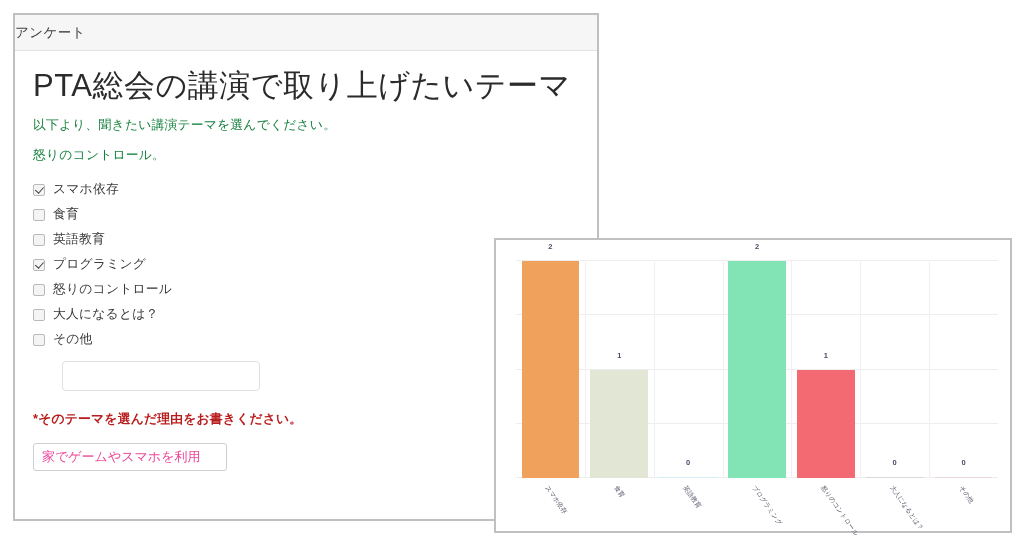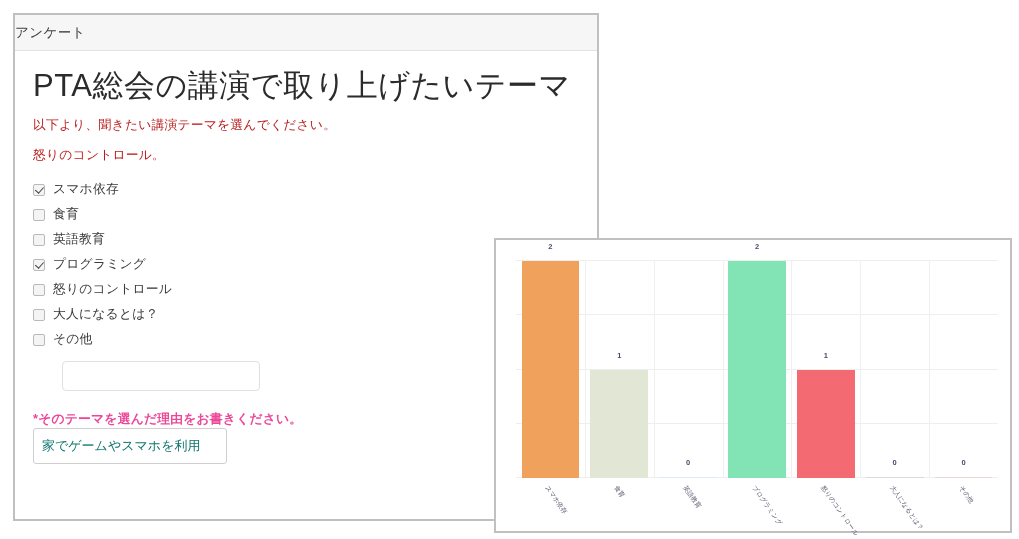--- a/index.html
+++ b/index.html
@@ -54,21 +54,21 @@
   }
   #question-heading {
     font-size: 12.5px;
     font-weight: bold;
     color: #2b2b2b;
     margin: 0 0 12px 0;
     letter-spacing: .2px;
   }
   .desc-line {
     font-size: 12.8px;
-    color: #b91c1c;
+    color: #15803d;
     margin: 0 0 13px 0;
     letter-spacing: .2px;
   }
 
   #options-list {
     margin: 0;
     padding: 0;
     list-style: none;
   }
   .option-row {
@@ -114,36 +114,36 @@
     font-family: "Liberation Sans", "DejaVu Sans", sans-serif;
     font-size: 12.5px;
     padding: 0 8px;
     color: #555;
     outline: none;
   }
 
   #reason-label {
     font-size: 12.8px;
     font-weight: bold;
-    color: #ec4899;
-    margin: 20px 0 0 0;
+    color: #b91c1c;
+    margin: 20px 0 15px 0;
     letter-spacing: .2px;
   }
   #reason-input {
     display: block;
     width: 194px;
-    height: 36px;
+    height: 28px;
     border: 1px solid #cfcfcf;
     border-radius: 3px;
     background: #ffffff;
     box-sizing: border-box;
     font-family: "Liberation Sans", "DejaVu Sans", sans-serif;
     font-size: 13px;
     padding: 0 8px;
-    color: #0f766e;
+    color: #ec4899;
     outline: none;
   }
 
   
   #chart-panel {
     position: absolute;
     left: 494px;
     top: 238px;
     width: 518px;
     height: 295px;

